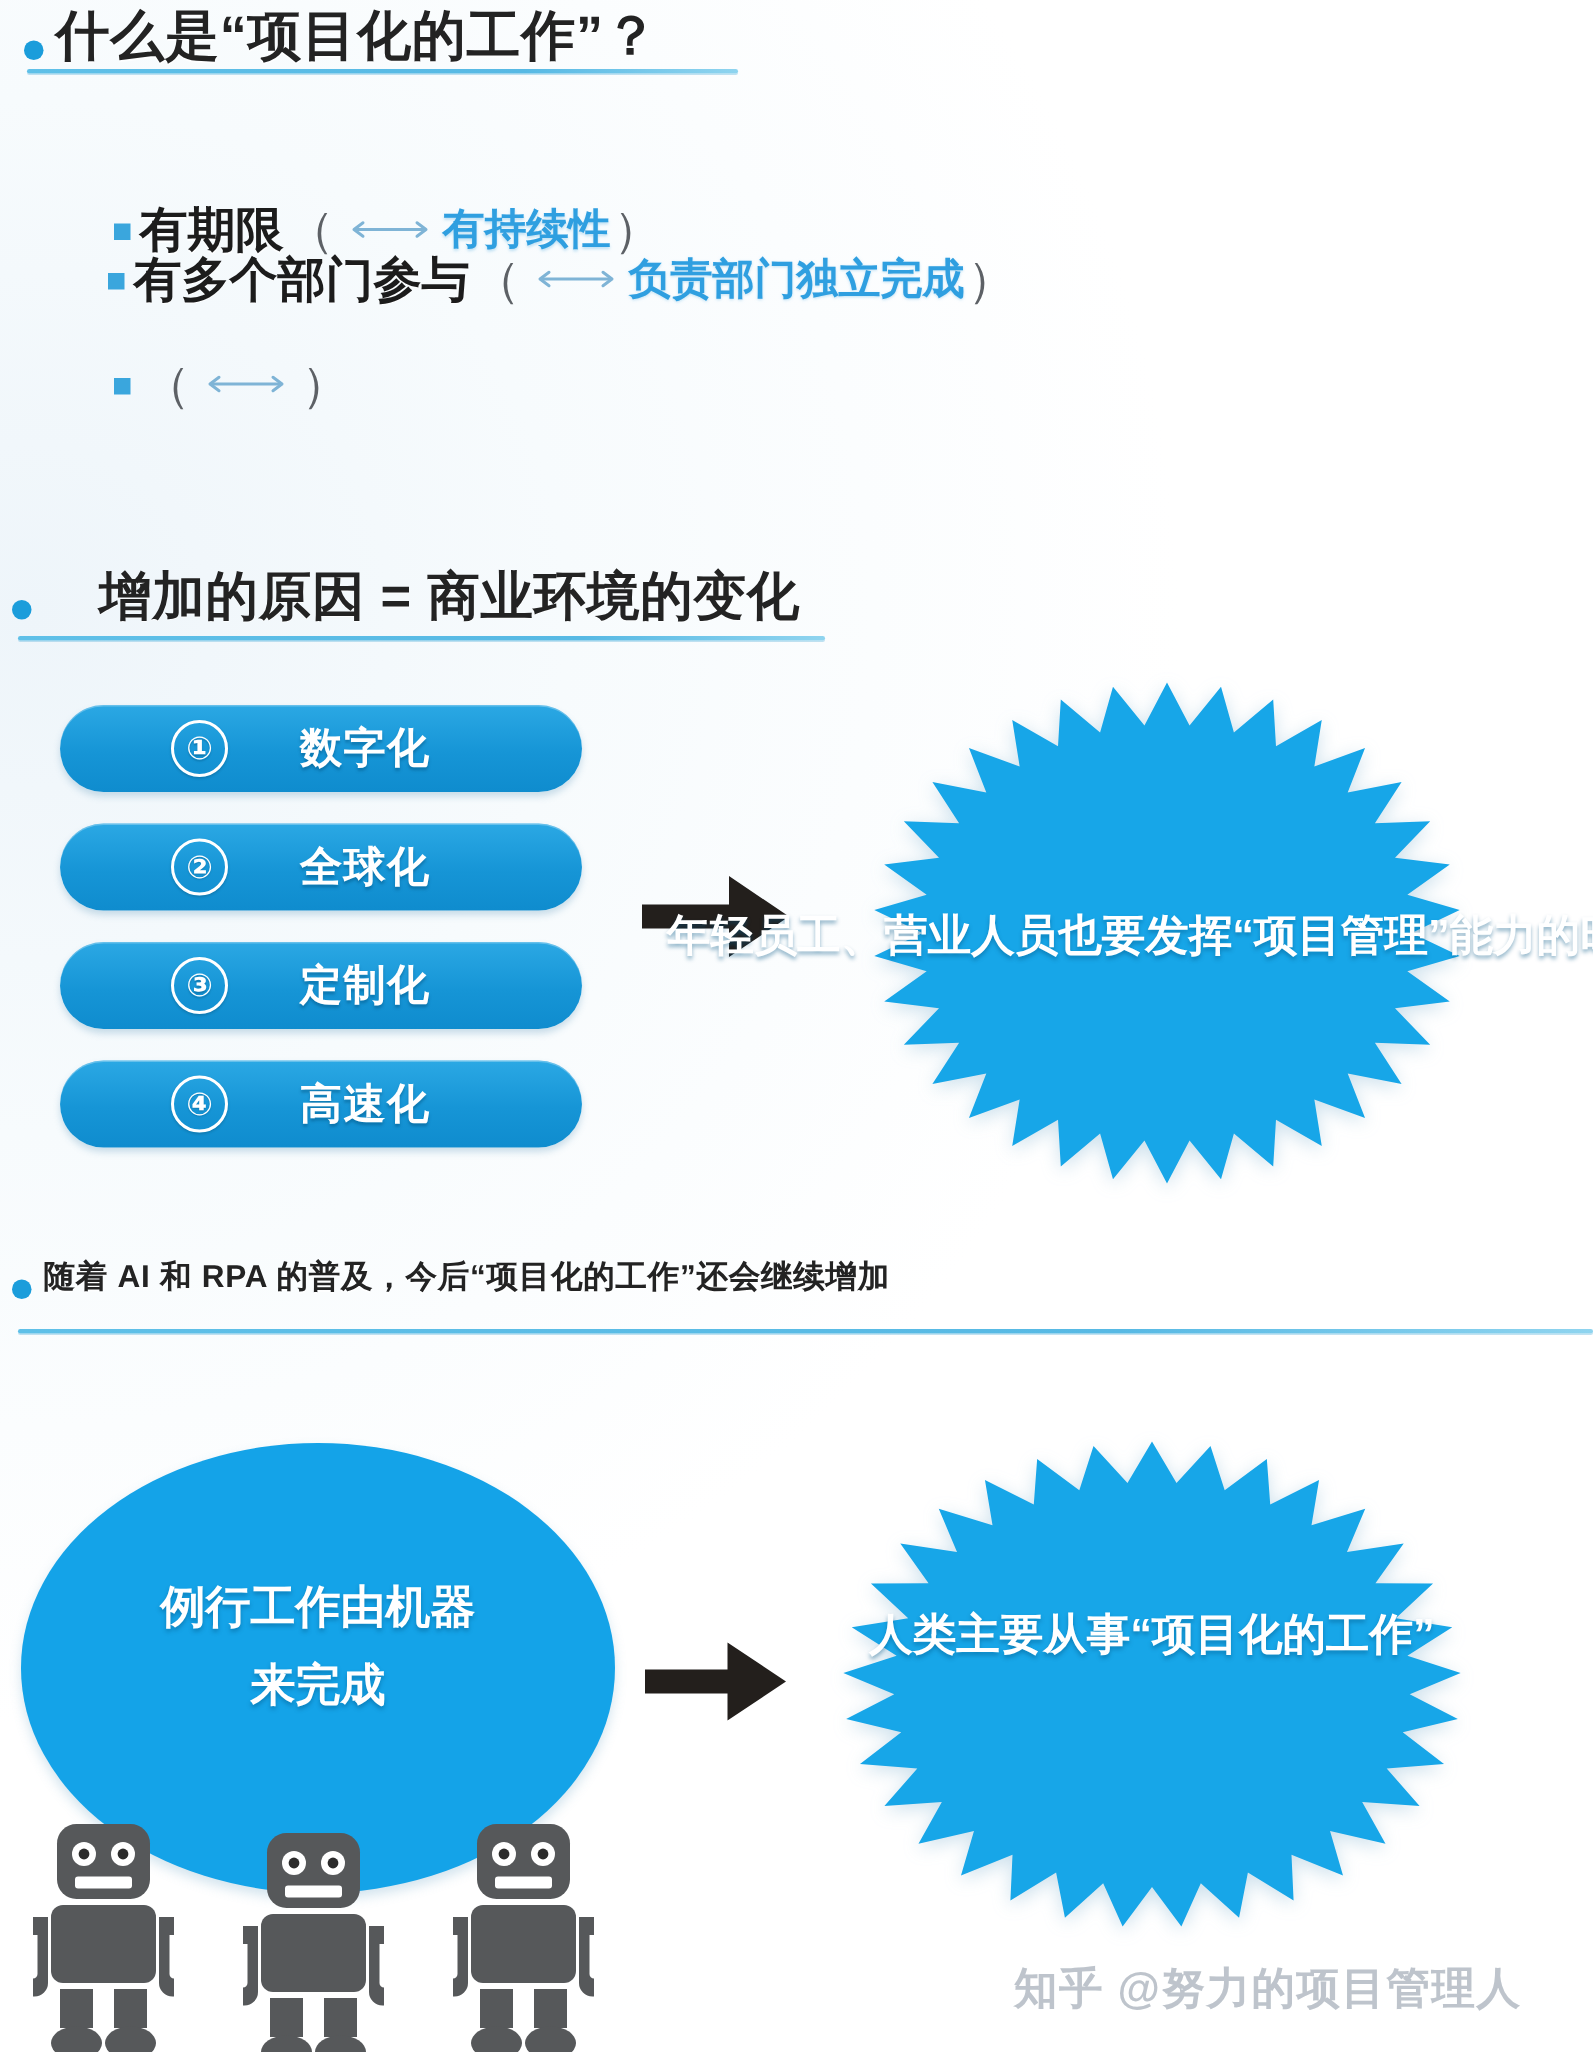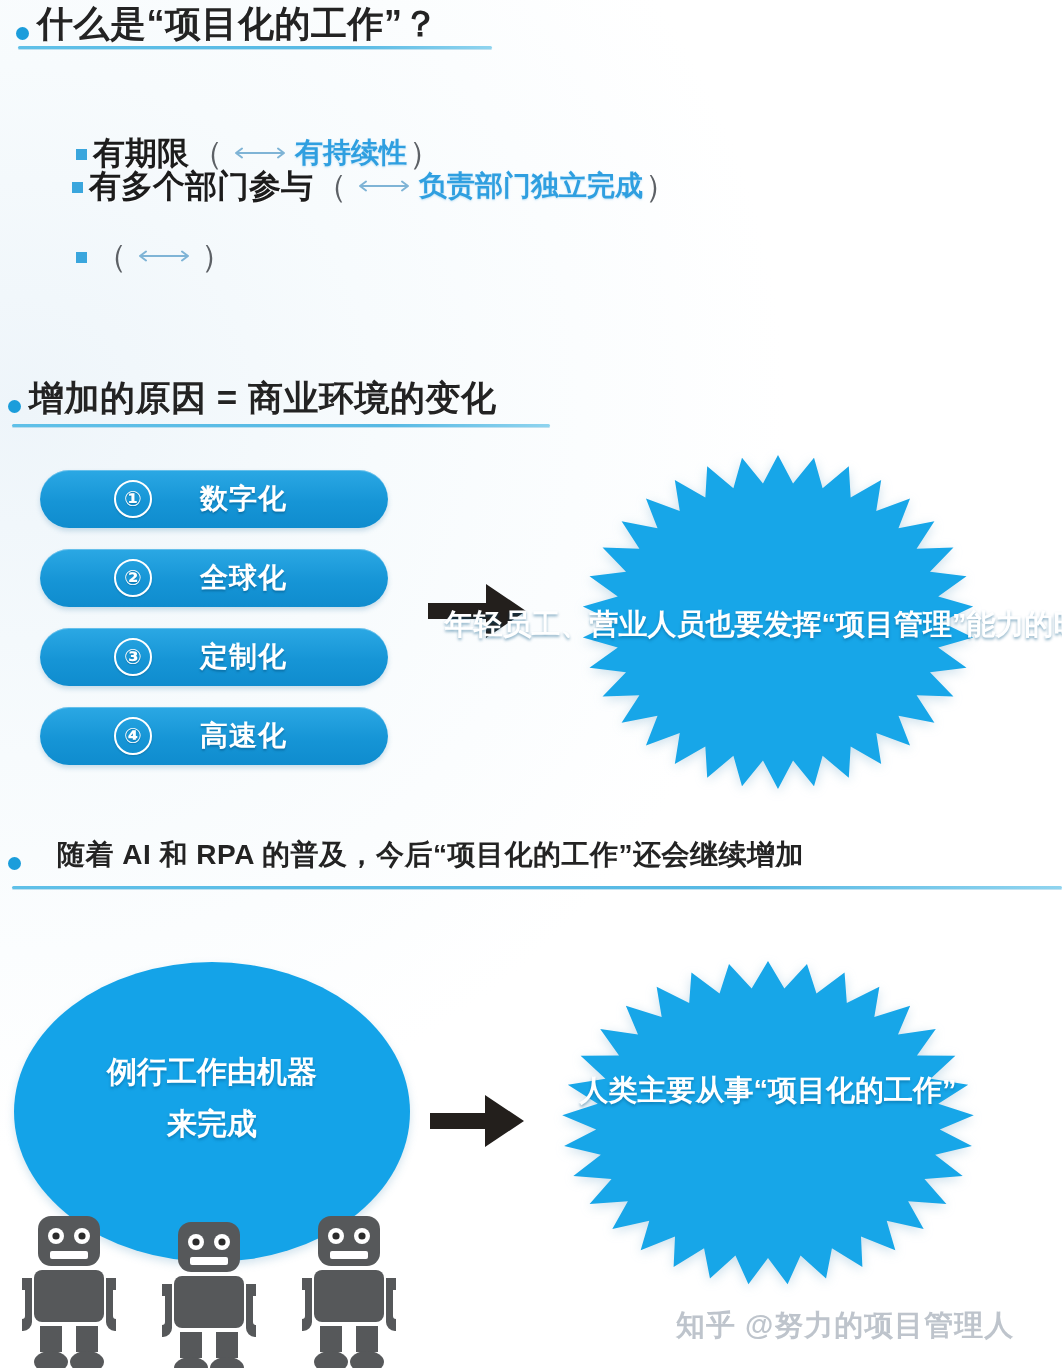--- a/index.html
+++ b/index.html
@@ -39,24 +39,24 @@
     position:absolute;height:3px;
     background:linear-gradient(90deg,#5fc0e8 0%,#57b9e4 70%,#8fd4ef 100%);
     border-radius:2px;
     box-shadow:0 1px 0 rgba(120,190,225,.45);
   }
 
   
   #h1{left:16px;top:6px;font-size:36px;}
   #h1rule{left:18px;top:46px;width:474px;}
   
-  #h2{left:8px;top:380px;font-size:35px;}
+  #h2{left:8px;top:380px;font-size:35px;gap:37px;}
   #h2rule{left:12px;top:424px;width:538px;}
   
-  #h3{left:8px;top:841px;font-size:28px;gap:28px;}
+  #h3{left:8px;top:841px;font-size:21px;}
   #h3rule{left:12px;top:886px;width:1050px;}
 
   
   .bullet{
     position:absolute;
     display:flex;align-items:center;
     white-space:nowrap;
     font-weight:700;
     line-height:1;
   }

